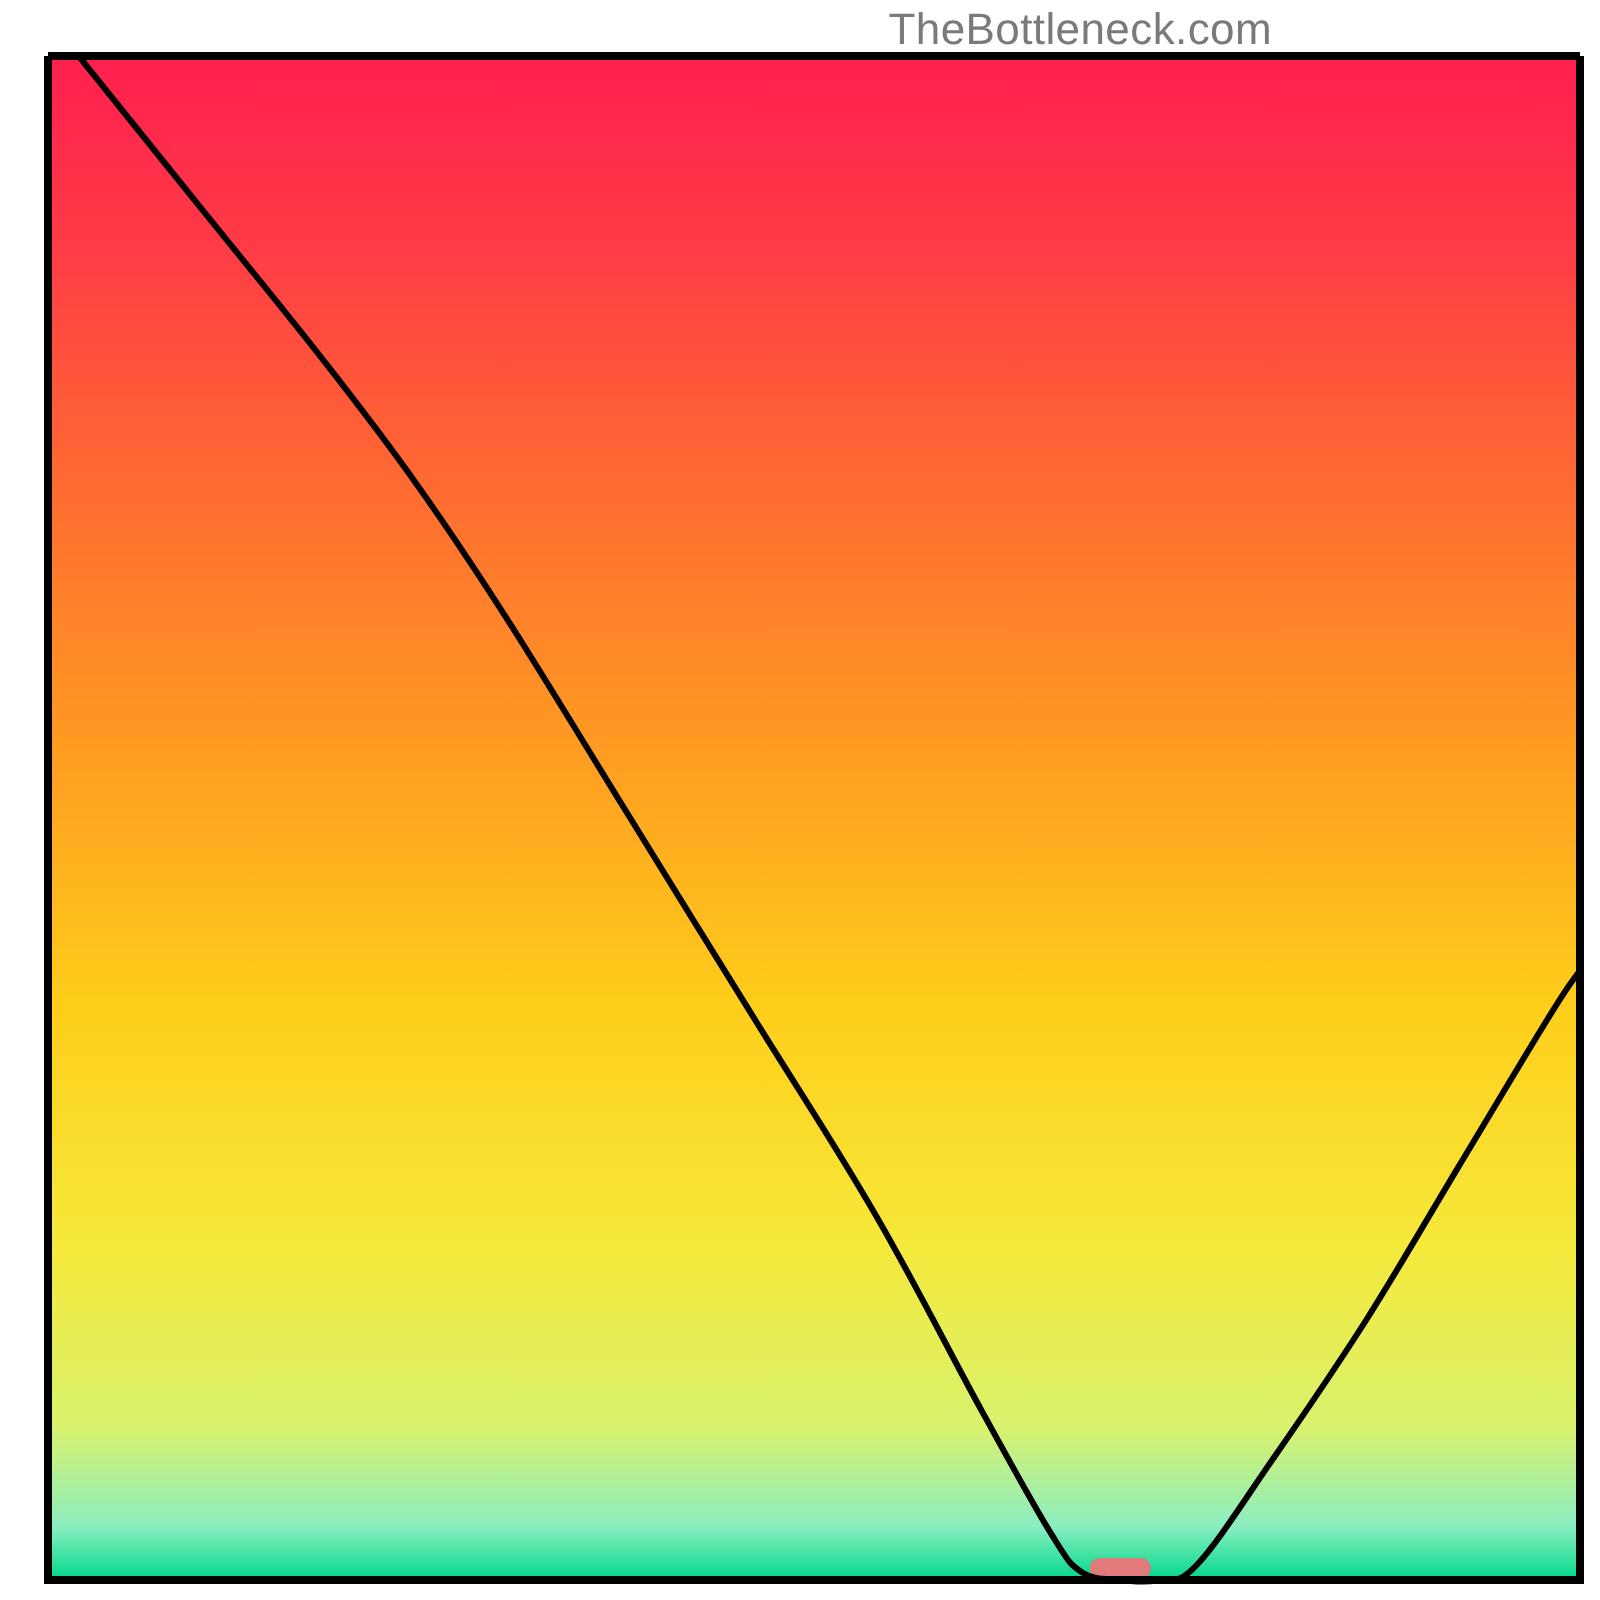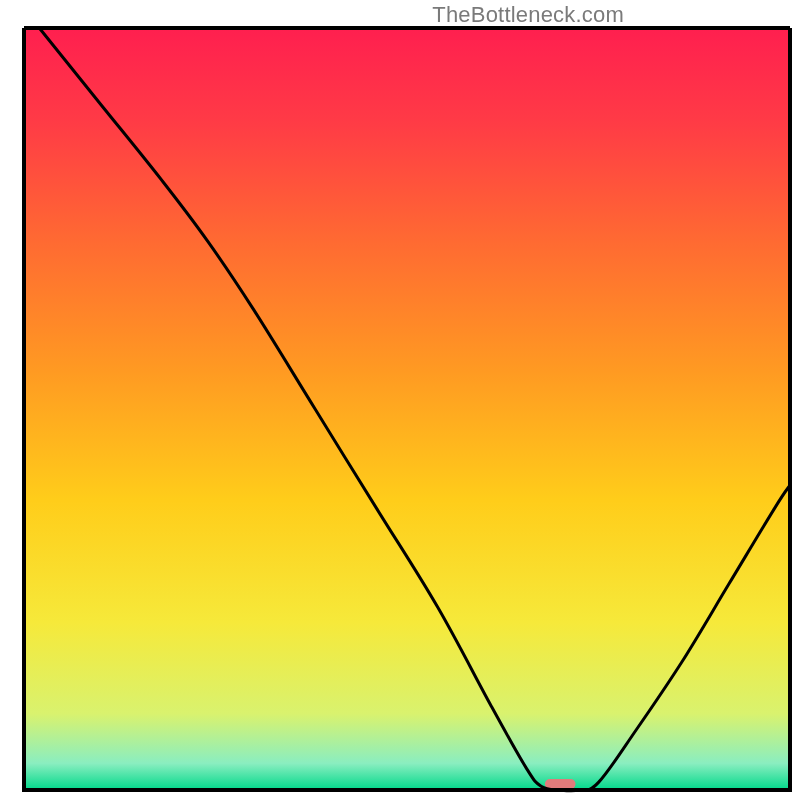--- a/index.html
+++ b/index.html
@@ -8,20 +8,21 @@
     width: 800px;
     height: 800px;
     font-family: Arial, Helvetica, sans-serif;
     background: #ffffff;
     overflow: hidden;
   }
   .frame {
     position: relative;
     width: 636px;
     height: 800px;
+    padding-left: 12px;
   }
   .attribution {
     position: absolute;
     top: 2px;
     right: 12px;
     color: #7a7a7a;
     font-size: 22px;
     letter-spacing: 0.2px;
     font-weight: 400;
     user-select: none;

